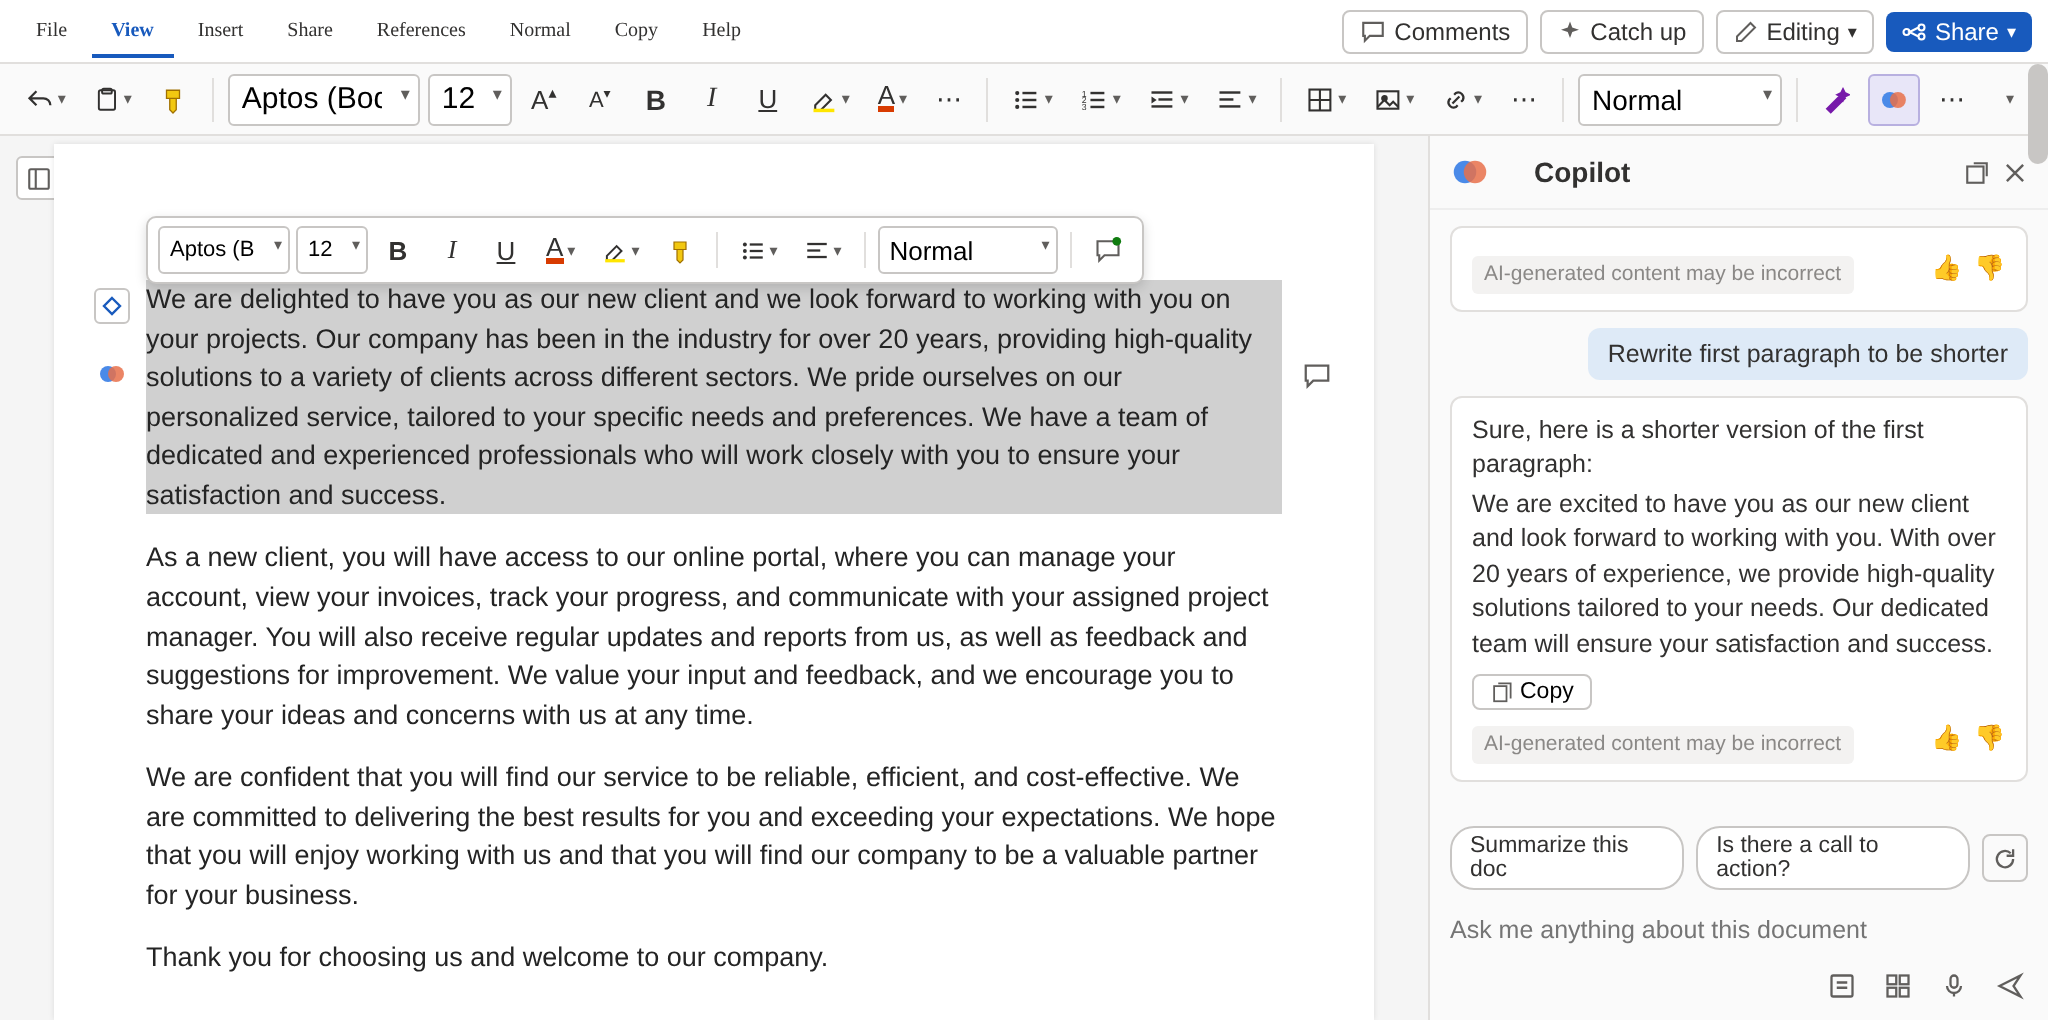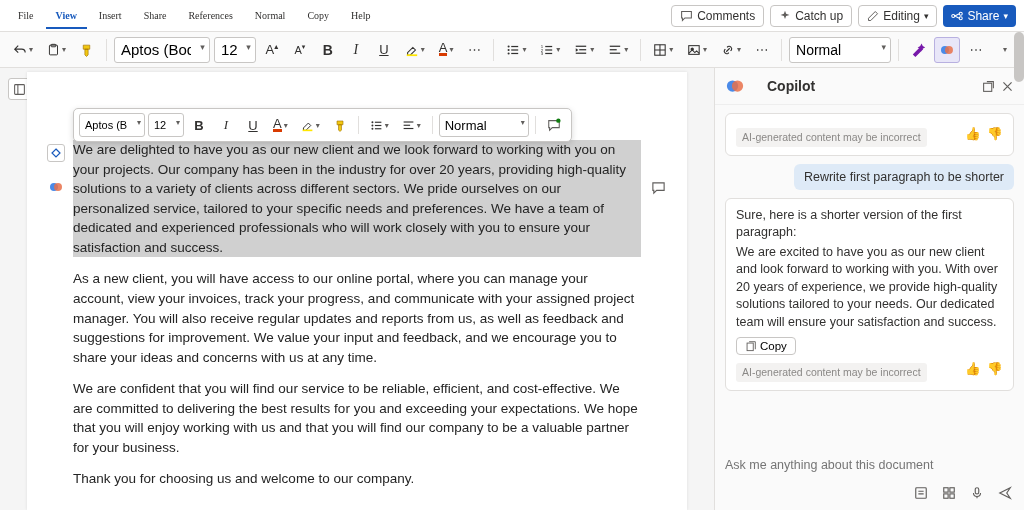--- a/index.html
+++ b/index.html
@@ -1,21 +1,21 @@
 <!DOCTYPE html>
 <html><head>
 <meta charset="utf-8">
 <style>
 * { box-sizing: border-box; margin: 0; padding: 0; }
 body { font-family: "Segoe UI", Arial, sans-serif; font-size: 13px; background: #fff; color: #323130; overflow: hidden; width: 1024px; height: 510px; position: relative; }
 .menubar { display: flex; align-items: center; height: 32px; padding: 0 8px; border-bottom: 1px solid #e1dfdd; }
 .menu-left { display: flex; gap: 2px; }
 .menu-item { padding: 6px 10px; font-size: 10px; cursor: pointer; color: #323130; font-family: Liberation Serif, serif; }
 .menu-item.active { border-bottom: 2px solid #185abd; color: #185abd; font-weight: 600; margin-bottom: -1px; }
-.menu-right { margin-left: auto; display: flex; gap: 6px; }
+.menu-right { margin-left: auto; display: flex; gap: 6px; align-items: center; }
 .pill { display: flex; align-items: center; gap: 4px; padding: 3px 8px; border: 1px solid #c8c6c4; border-radius: 4px; font-size: 12px; cursor: pointer; background: #fff; }
 .share-btn { background: #185abd; color: #fff; border: none; }
 .share-btn svg { stroke: #fff; }
 .ribbon { display: flex; align-items: center; height: 36px; padding: 4px 8px; gap: 4px; border-bottom: 1px solid #e1dfdd; background: #fafafa; }
 .rb-btn { display: flex; align-items: center; justify-content: center; min-width: 24px; height: 26px; padding: 0 4px; border: 1px solid transparent; border-radius: 3px; cursor: pointer; background: transparent; }
 .rb-sep { width: 1px; height: 22px; background: #e1dfdd; margin: 0 3px; }
 .rb-select { height: 26px; border: 1px solid #c8c6c4; border-radius: 3px; font-size: 15px; padding: 0 18px 0 6px; background: #fff; appearance: none; position: relative; }
 .sel-wrap { position: relative; display: inline-flex; }
 .sel-wrap::after { content: "▾"; position: absolute; right: 5px; top: 5px; font-size: 9px; color: #605e5c; pointer-events: none; }
 .dd { display: inline-flex; align-items: center; }
@@ -363,20 +363,29 @@
           <span>Copy</span>
         </button><br>
         <span class="cp-disclaimer">AI-generated content may be incorrect</span>
         <div class="cp-feedback">
           <span style="cursor:pointer">👍</span>
           <span style="cursor:pointer">👎</span>
         </div>
         <div style="clear:both"></div>
       </div>
     </div>
+    <div class="cp-suggestions">
+      <div class="cp-sugg">Summarize this doc</div>
+      <div class="cp-sugg">Is there a call to action?</div>
+      <div class="cp-refresh">
+          <svg width="13" height="13" viewBox="0 0 16 16" fill="none" stroke="#605e5c" stroke-width="1.4">
+            <path d="M13 8a5 5 0 11-1.5-3.5M13 2v4h-4"></path>
+          </svg>
+        </div>
+    </div>
     <div class="cp-input-row">
       <input class="cp-input" placeholder="Ask me anything about this document" style="">
     </div>
     <div class="cp-footer-icons">
       <div class="fic">
           <svg width="14" height="14" viewBox="0 0 16 16" fill="none" stroke="#605e5c" stroke-width="1.3">
             <rect x="2" y="2" width="12" height="12" rx="1"></rect>
             <path d="M5 6h6M5 9h6"></path>
           </svg>
         </div>

